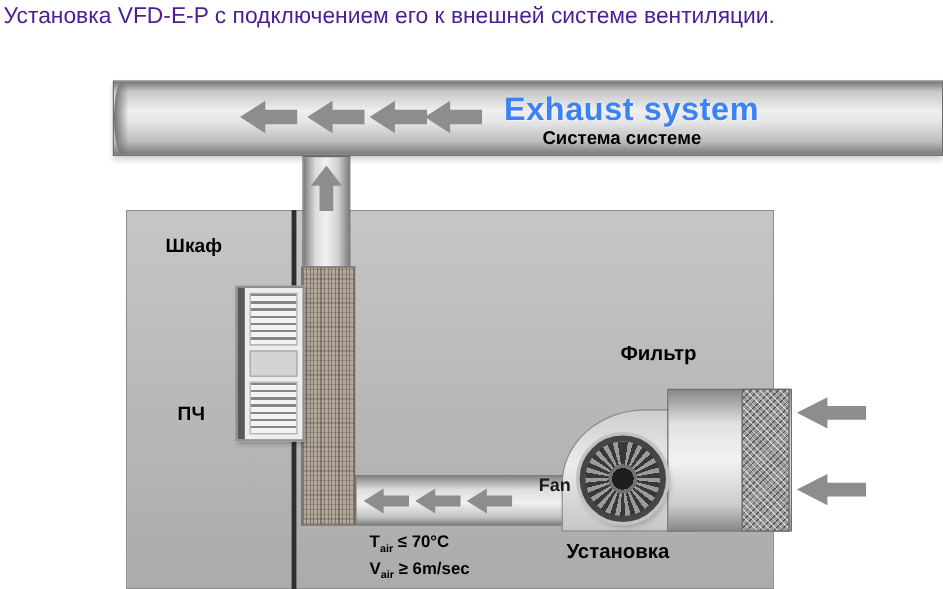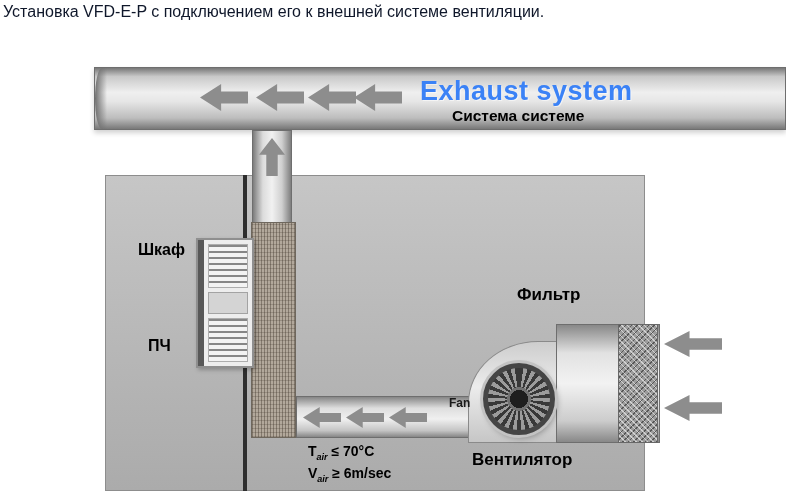--- a/index.html
+++ b/index.html
@@ -4,21 +4,21 @@
 <style>
   html,body{margin:0;padding:0;}
   body{
     width:786px;height:491px;position:relative;overflow:hidden;
     background:#ffffff;font-family:"Liberation Sans",sans-serif;
     -webkit-font-smoothing:antialiased;
   }
   .abs{position:absolute;box-sizing:border-box;}
 
   
-  .page-title{left:3px;top:3px;font-size:16px;color:#0f172a;z-index:10;}
+  .page-title{left:3px;top:3px;font-size:19px;color:#4c1d95;z-index:10;}
 
   
   .top-duct{
     left:94px;top:67px;width:692px;height:63px;z-index:3;
     background:linear-gradient(180deg,#787878 0%,#c9c9c9 14%,#efefef 40%,#e6e6e6 55%,#bdbdbd 82%,#787878 100%);
     border:1px solid #6e6e6e;box-shadow:0 3px 5px rgba(0,0,0,.18);
   }
   .top-duct::before{
     content:"";position:absolute;left:0;top:0;bottom:0;width:12px;
     background:linear-gradient(90deg,#6f6f6f,rgba(111,111,111,0));
@@ -107,27 +107,27 @@
     left:483px;top:363px;width:72px;height:72px;border-radius:50%;z-index:6;
     border:5px solid #454545;
     background:
       radial-gradient(circle at 50% 50%,#1e1e1e 0 9px,#717171 9px 12px,rgba(0,0,0,0) 12px),
       repeating-conic-gradient(#383838 0deg 8deg,#9b9b9b 8deg 16deg);
     box-shadow:0 0 0 3px #c3c3c3,2px 3px 6px rgba(0,0,0,.35);
   }
 
   
   .lbl{position:absolute;color:#000;font-weight:bold;z-index:7;white-space:nowrap;}
-  .cabinet-label{left:138px;top:197px;font-size:16px;margin-top:44px;}
+  .cabinet-label{left:138px;top:197px;font-size:16px;}
   .drive-label{left:148px;top:289px;font-size:16px;margin-top:48px;}
   .filter-label{left:517px;top:285px;font-size:17px;}
-  .fan-en-label{left:449px;top:396px;font-size:12px;color:#1a1a1a;}
+  .fan-en-label{left:449px;top:396px;font-size:15px;color:#1a1a1a;}
   .fan-ru-label{left:472px;top:450px;font-size:17px;}
   .note{font-size:14px;}
-  .note sub{font-size:9px;font-style:italic;}
+  .note sub{font-size:9px;}
   .temp-note{left:308px;top:443px;}
   .vel-note{left:308px;top:465px;}
 </style>
 </head>
 <body>
 
 <div class="abs page-title">Установка VFD-E-P с подключением его к внешней системе вентиляции.</div>
 
 <div>
 
@@ -160,21 +160,21 @@
   <div class="arr left ba ba2"></div>
   <div class="arr left ba ba3"></div>
   <div class="lbl fan-en-label">Fan</div>
 
   <div class="abs housing"></div>
   <div class="abs inlet-duct"></div>
   <div class="abs mesh"></div>
   <div class="abs fan"></div>
 
   <div class="lbl filter-label">Фильтр</div>
-  <div class="lbl fan-ru-label">Вентилятор</div>
+  <div class="lbl fan-ru-label">Установка</div>
 
   <div class="lbl note temp-note"><span>T</span><sub>air</sub><span> ≤ 70°C</span></div>
   <div class="lbl note vel-note"><span>V</span><sub>air</sub><span> ≥ 6m/sec</span></div>
 
   <div class="arr left inlet-arrow ia1"></div>
   <div class="arr left inlet-arrow ia2"></div>
 
 </div>
 
 </body></html>

